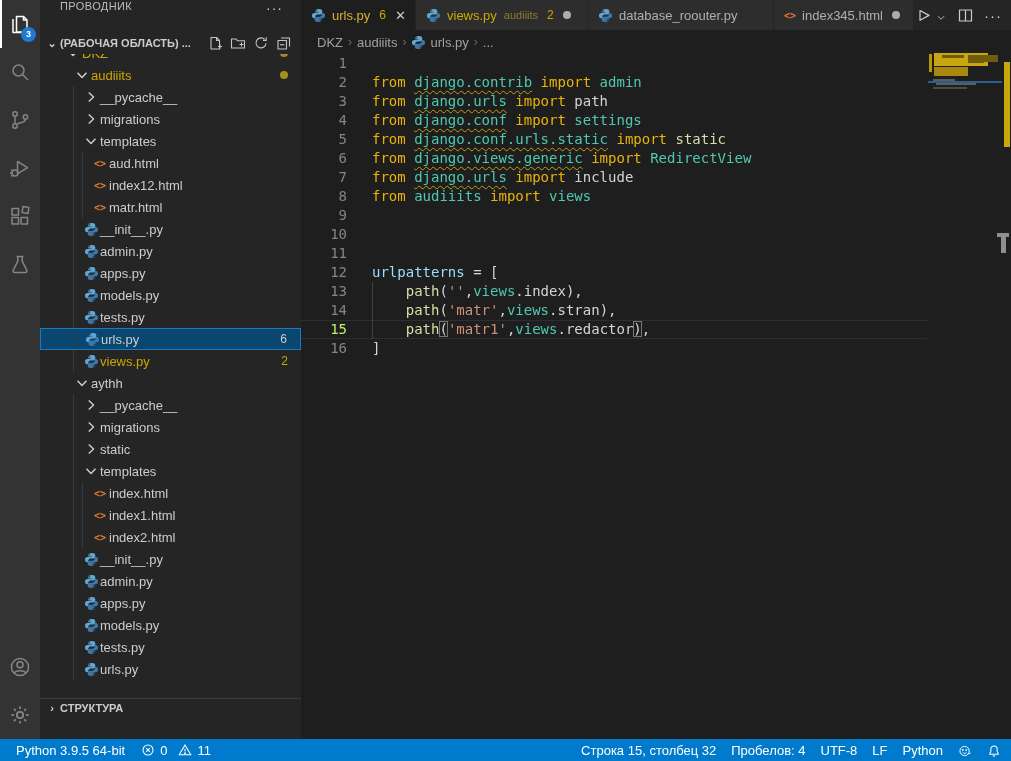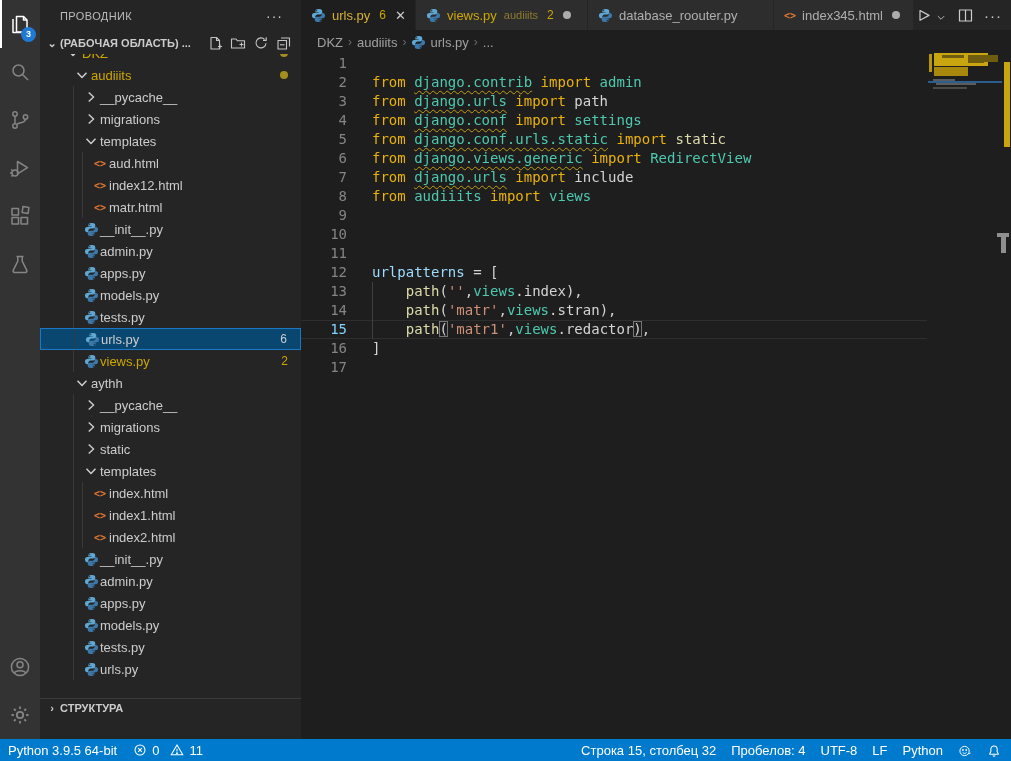--- a/index.html
+++ b/index.html
@@ -9,21 +9,21 @@
   #activity-bar{position:absolute;left:0;top:0;width:40px;bottom:22px;background:#333333;display:flex;flex-direction:column;}
   .ab-item{position:relative;width:40px;height:48px;display:flex;align-items:center;justify-content:center;color:#858585;cursor:pointer;}
   .ab-item.active{color:#FFFFFF;}
   .ab-item.active::before{content:"";position:absolute;left:0;top:0;bottom:0;width:2px;background:#FFFFFF;}
   .ab-item svg{width:24px;height:24px;}
   .ab-badge{position:absolute;right:4px;bottom:6px;min-width:15px;height:15px;border-radius:50%;background:#1E7AD4;color:#fff;
             font-size:9px;line-height:15px;text-align:center;font-weight:bold;}
   .ab-bottom{margin-top:auto;}
   
   #sidebar{position:absolute;left:40px;top:0;width:261px;bottom:22px;background:#252526;overflow:hidden;}
-  .sb-title{height:32px;display:flex;align-items:center;padding:0 18px 0 20px;font-size:11px;color:#BBBBBB;letter-spacing:.4px;}
+  .sb-title{height:32px;display:flex;padding:0 18px 0 20px;font-size:11px;color:#BBBBBB;letter-spacing:.4px;}
   .sb-title-more{margin-left:auto;color:#CCCCCC;font-size:14px;letter-spacing:1px;cursor:pointer;}
   .sb-section{height:22px;display:flex;align-items:center;padding-left:4px;font-size:11px;font-weight:bold;color:#CCCCCC;}
   .sb-section .chev{width:16px;text-align:center;}
   .sb-section-label{white-space:nowrap;overflow:hidden;}
   .sb-actions{margin-left:auto;display:flex;gap:7px;padding-right:9px;}
   .sb-actions svg{width:16px;height:16px;cursor:pointer;}
   #tree-viewport{position:absolute;top:54px;left:0;right:0;bottom:40px;overflow:hidden;}
   #tree-inner{position:relative;transform:translateY(-12px);}
   .row{position:relative;height:22px;display:flex;align-items:center;font-size:13px;color:#CCCCCC;cursor:pointer;box-sizing:border-box;}
   .row .chev{width:18px;flex:none;display:flex;align-items:center;justify-content:center;}
@@ -58,32 +58,32 @@
   #breadcrumbs{position:absolute;left:0;top:30px;right:0;height:24px;display:flex;align-items:center;
                padding-left:16px;font-size:13px;color:#A0A0A0;background:#1E1E1E;}
   .bc-sep{margin:0 5px;color:#6A6A6A;font-size:12px;}
   .bc-item{display:flex;align-items:center;cursor:pointer;}
   .bc-item .ficon{margin-right:4px;display:flex;}
   
   #code-area{position:absolute;left:0;top:54px;right:0;bottom:0;font-family:"DejaVu Sans Mono",monospace;font-size:14px;}
   .cline{position:relative;height:19px;line-height:19px;white-space:pre;padding-left:71px;margin-right:84px;}
   .cline .lnum{position:absolute;left:0;top:0;width:46px;text-align:right;color:#858585;}
   .cline.current{box-shadow:inset 0 1px 0 #2E2E2E, inset 0 -1px 0 #2E2E2E;}
-  .cline.current .lnum{color:#7dd3fc;}
+  .cline.current .lnum{color:#bef264;}
   .cline .iguide{position:absolute;left:71px;top:0;bottom:0;width:1px;background:#404040;}
   .tk-k{color:#eab308;} .tk-m{color:#4EC9B0;} .tk-f{color:#DCDCAA;} .tk-p{color:#D4D4D4;}
   .tk-s{color:#CE9178;} .tk-v{color:#9CDCFE;}
   .wavy{text-decoration:underline wavy #BF9E17;text-decoration-thickness:1px;text-underline-offset:3px;}
   .brk{outline:1px solid #767676;outline-offset:-1px;}
   
   .deco{position:absolute;}
   
   #statusbar{position:absolute;left:0;right:0;bottom:0;height:22px;background:#007ACC;color:#FFFFFF;
              display:flex;align-items:center;font-size:13px;}
-  .st-left{display:flex;align-items:center;gap:16px;padding-left:8px;}
+  .st-left{display:flex;align-items:center;gap:16px;padding-left:16px;}
   .st-right{margin-left:auto;display:flex;align-items:flex-end;gap:15px;padding-right:10px;}
   .st-item{display:flex;align-items:center;gap:5px;cursor:pointer;white-space:nowrap;}
   .st-item svg{width:14px;height:14px;}
   
   #notif-tooltip{position:absolute;right:10px;bottom:27px;background:#252526;border:1px solid #454545;color:#CCCCCC;
                  font-size:13px;padding:4px 10px 5px 10px;z-index:5;}
   #notif-tooltip .caret{position:absolute;right:12px;bottom:-5px;width:8px;height:8px;background:#252526;
                         border-right:1px solid #454545;border-bottom:1px solid #454545;transform:rotate(45deg);}
 </style>
 </head>
@@ -640,21 +640,20 @@
         <div class="cline"><span class="lnum">7</span><span class="tk-k">from </span><span class="tk-m wavy">django.urls</span><span class="tk-p"> </span><span class="tk-k">import</span><span class="tk-p"> include</span></div>
         <div class="cline"><span class="lnum">8</span><span class="tk-k">from </span><span class="tk-m">audiiits</span><span class="tk-p"> </span><span class="tk-k">import</span><span class="tk-m"> views</span></div>
         <div class="cline"><span class="lnum">9</span></div>
         <div class="cline"><span class="lnum">10</span></div>
         <div class="cline"><span class="lnum">11</span></div>
         <div class="cline"><span class="lnum">12</span><span class="tk-v">urlpatterns</span><span class="tk-p"> = [</span></div>
         <div class="cline"><span class="lnum">13</span><span class="iguide"></span><span class="tk-p">    </span><span class="tk-f">path</span><span class="tk-p">(</span><span class="tk-s">''</span><span class="tk-p">,</span><span class="tk-m">views</span><span class="tk-p">.index</span><span class="tk-p">),</span></div>
         <div class="cline"><span class="lnum">14</span><span class="iguide"></span><span class="tk-p">    </span><span class="tk-f">path</span><span class="tk-p">(</span><span class="tk-s">'matr'</span><span class="tk-p">,</span><span class="tk-m">views</span><span class="tk-p">.stran</span><span class="tk-p">),</span></div>
         <div class="cline current"><span class="lnum">15</span><span class="iguide"></span><span class="tk-p">    </span><span class="tk-f">path</span><span class="tk-p brk">(</span><span class="tk-s">'matr1'</span><span class="tk-p">,</span><span class="tk-m">views</span><span class="tk-p">.redactor</span><span class="tk-p brk">)</span><span class="tk-p">,</span></div>
         <div class="cline"><span class="lnum">16</span><span class="tk-p">]</span></div>
-        <div class="cline"><span class="lnum">17</span></div>
       </div>
 
     <div class="deco" style="left:627px;top:51px;width:76px;height:44px;">
       <div class="deco" style="left:1px;top:3px;width:3px;height:18px;background:#B8960C;"></div>
       <div class="deco" style="left:6px;top:2px;width:54px;height:13px;background:#C9A50F;"></div>
       <div class="deco" style="left:14px;top:4px;width:22px;height:3px;background:#6E5C0F;"></div>
       <div class="deco" style="left:40px;top:9px;width:16px;height:3px;background:#6E5C0F;"></div>
       <div class="deco" style="left:6px;top:16px;width:34px;height:9px;background:#A8890D;"></div>
       <div class="deco" style="left:40px;top:4px;width:30px;height:7px;background:#6E5C0F;"></div>
       <div class="deco" style="left:5px;top:28px;width:22px;height:2px;background:#5c5c5c;"></div>

